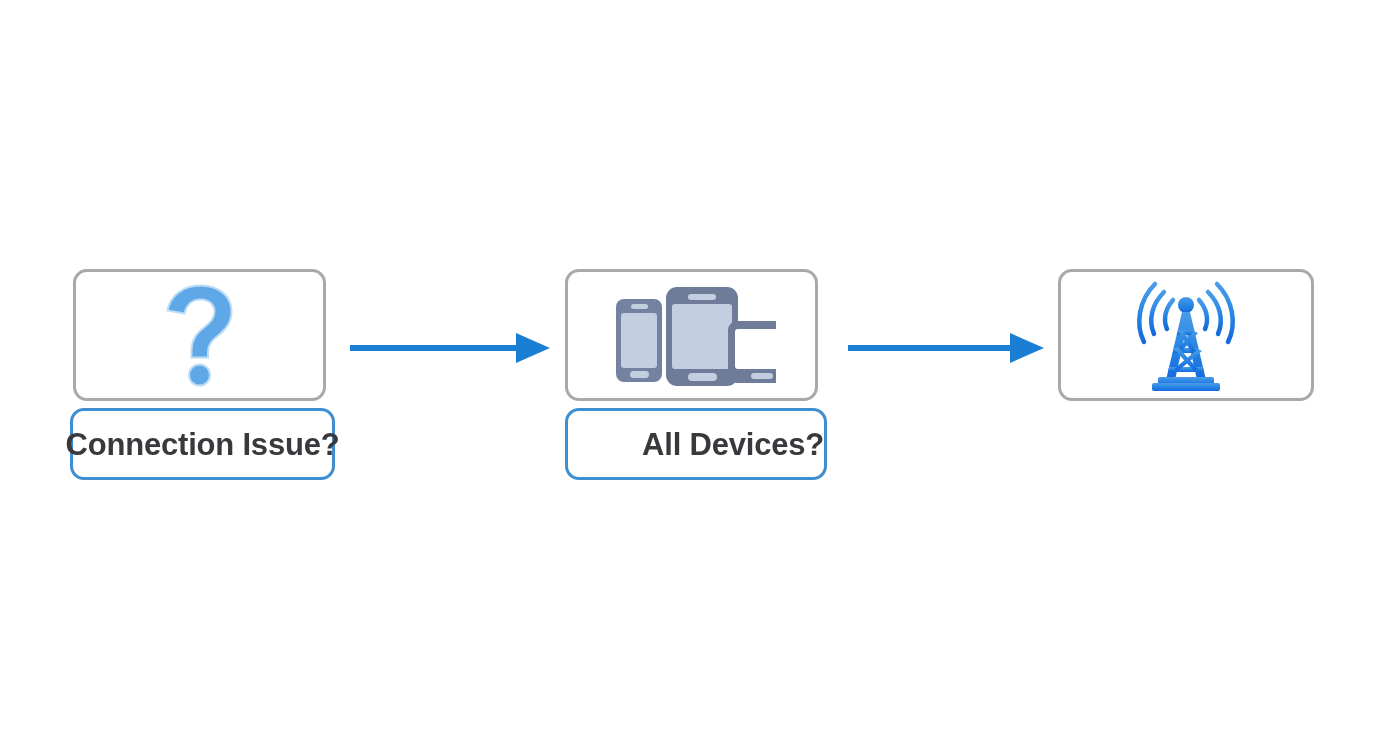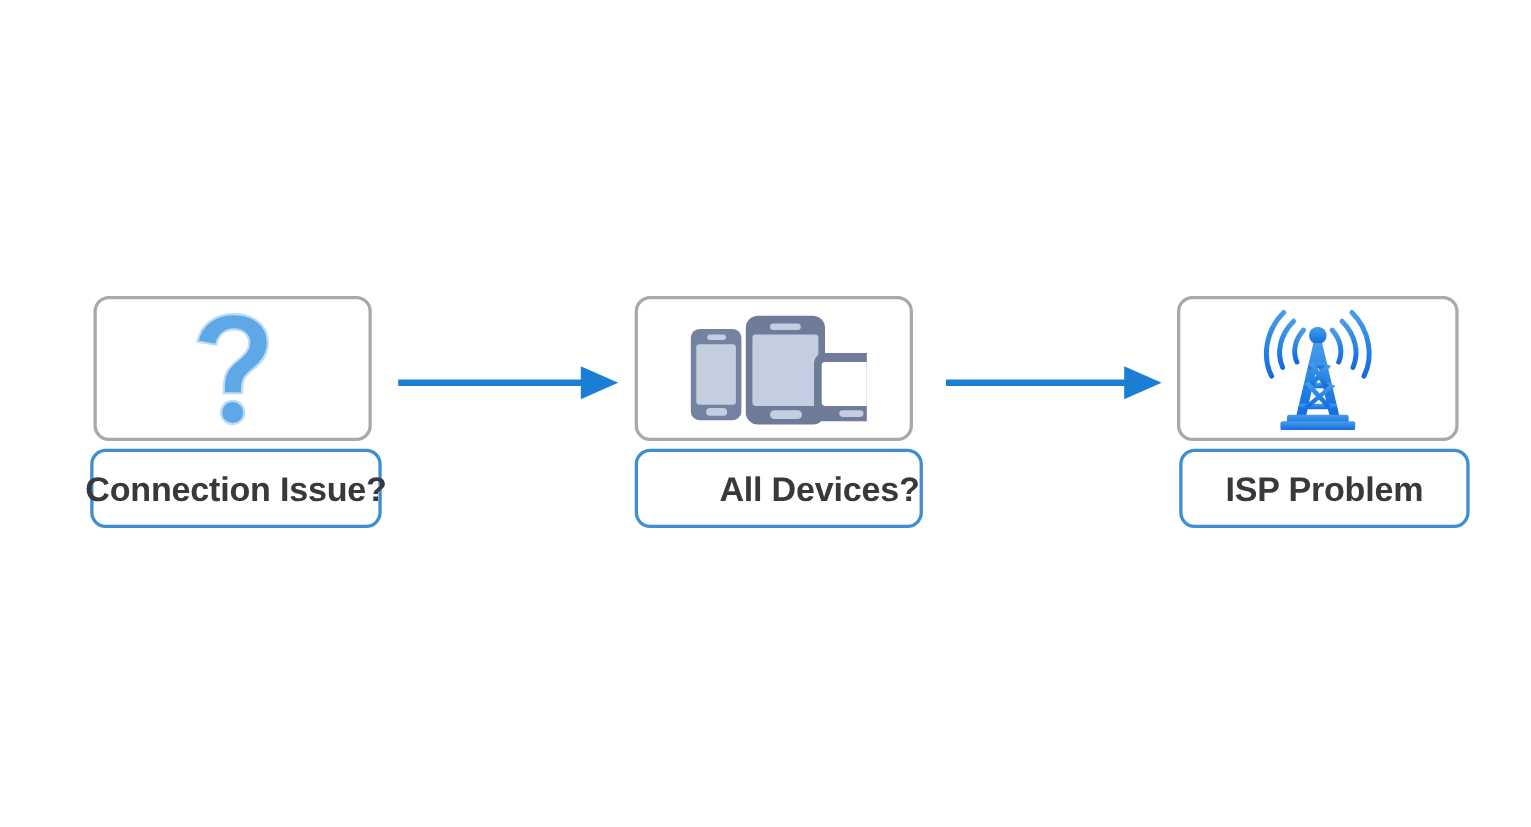--- a/index.html
+++ b/index.html
@@ -10,21 +10,21 @@
   body {
     width: 1392px;
     height: 752px;
     font-family: "Liberation Sans", sans-serif;
     overflow: hidden;
     position: relative;
   }
 
   #flow {
     position: absolute;
-    left: 12px;
+    left: 0;
     top: 0;
     width: 1200px;
     height: 752px;
   }
 
   
   .step {
     position: absolute;
     width: 262px;
   }
@@ -212,18 +212,15 @@
             <polygon points="66,59 70,61 52,81 48,79"></polygon>
             <polygon points="46,77 50,75 70,97 66,99"></polygon>
             <polygon points="70,77 74,79 50,99 46,97"></polygon>
 
             <rect x="30" y="105" width="56" height="9" rx="2"></rect>
             <rect x="24" y="111" width="68" height="8" rx="2"></rect>
           </g>
         </svg>
       </div>
     </div>
-    <div class="label-box">
-      <span class="label-text">ISP Problem</span>
-    </div>
   </div>
 
 </div>
 
 </body></html>

